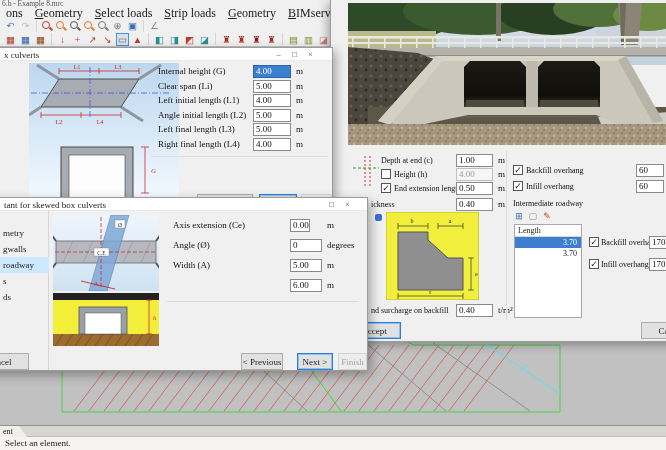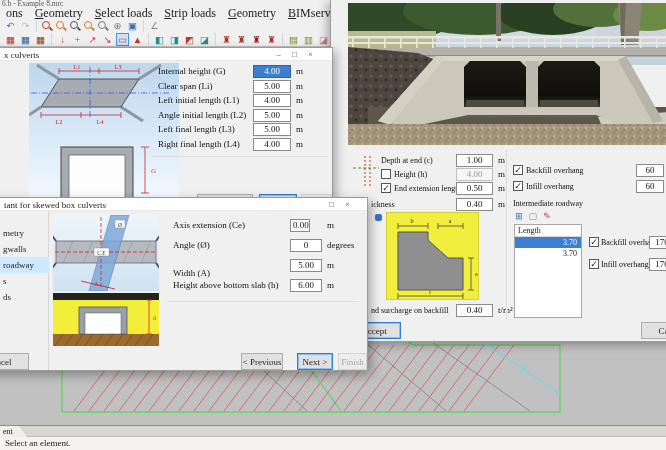--- a/index.html
+++ b/index.html
@@ -18,21 +18,21 @@
   .mag{position:relative;width:12px;height:12px;display:inline-block;margin:0 1px}
   .mag::before{content:"";position:absolute;left:1px;top:1px;width:6px;height:6px;border:1.5px solid currentColor;border-radius:50%}
   .mag::after{content:"";position:absolute;left:7.5px;top:8px;width:4px;height:1.7px;background:currentColor;transform:rotate(45deg)}
   
   .dlg{position:absolute;background:#f0f0f0;border:1px solid #9b9b9b;box-shadow:3px 4px 10px rgba(0,0,0,.32)}
   .cap{position:absolute;left:0;top:0;right:0;height:13px;background:#fff;border-bottom:1px solid #e8e8e8}
   .cap .ct{position:absolute;top:2px;font-size:9px;color:#222;white-space:nowrap}
   .capbtn{position:absolute;top:1px;width:15px;height:11px;text-align:center;font-size:8.5px;color:#555;line-height:11px}
   .lbl{position:absolute;font-size:9px;line-height:13px;white-space:nowrap;color:#111}
   .lbl8{font-size:8px}
-  .inp{position:absolute;height:13px;background:#fff;border:1px solid #8a8a8a;font-size:9px;line-height:11px;text-align:center;padding:0 2px;color:#111}
+  .inp{position:absolute;height:13px;background:#fff;border:1px solid #8a8a8a;font-size:9px;line-height:11px;text-align:left;padding:0 2px;color:#111}
   .inp.selected{background:#3c7fd0;color:#fff;border-color:#2a65b0}
   .inp.disabled{background:#f6f6f6;color:#9a9a9a;border-color:#c0c0c0}
   .unit{position:absolute;font-size:9px;line-height:13px;color:#111}
   .cb{position:absolute;width:10px;height:10px;border:1px solid #555;background:#fff;
       font-size:9px;line-height:9px;text-align:center;color:#222}
   .btn{position:absolute;background:#e1e1e1;border:1px solid #adadad;font-size:9px;color:#222;
        text-align:center;display:flex;align-items:center;justify-content:center}
   .btn.focus{border:1px solid #2d7fd3;box-shadow:inset 0 0 0 1px #8cc0ef}
   .btn.disabled{background:#ececec;border-color:#d4d4d4;color:#a8a8a8}
   .hline{position:absolute;height:1px;background:#dcdcdc}
@@ -487,25 +487,24 @@
     </svg>
 
     <span class="lbl" style="left:202px;top:21px">Axis extension (Ce)</span>
     <div class="inp" style="left:319px;top:21px;width:20px">0.00</div>
     <span class="unit" style="left:356px;top:21px">m</span>
 
     <span class="lbl" style="left:202px;top:41px">Angle (Ø)</span>
     <div class="inp" style="left:319px;top:41px;width:32px">0</div>
     <span class="unit" style="left:356px;top:41px">degrees</span>
 
-    <span class="lbl" style="left:202px;top:69px">Width (A)</span>
+    <span class="lbl" style="left:202px;top:61px">Width (A)</span>
     <div class="inp" style="left:319px;top:61px;width:32px">5.00</div>
     <span class="unit" style="left:356px;top:61px">m</span>
 
-    <span class="lbl" style="left:202px;top:81px">Height above bottom slab (h)</span>
     <div class="inp" style="left:319px;top:81px;width:32px">6.00</div>
     <span class="unit" style="left:356px;top:81px">m</span>
 
     <div class="hline" style="left:196px;top:103px;width:192px"></div>
 
     <div class="btn" style="left:-2px;top:155px;width:60px;height:17px">Cancel</div>
     <div class="btn" style="left:270px;top:155px;width:42px;height:17px">&lt; Previous</div>
     <div class="btn focus" style="left:326px;top:155px;width:36px;height:17px">Next &gt;</div>
     <div class="btn disabled" style="left:367px;top:155px;width:29px;height:17px">Finish</div>
   </div>

